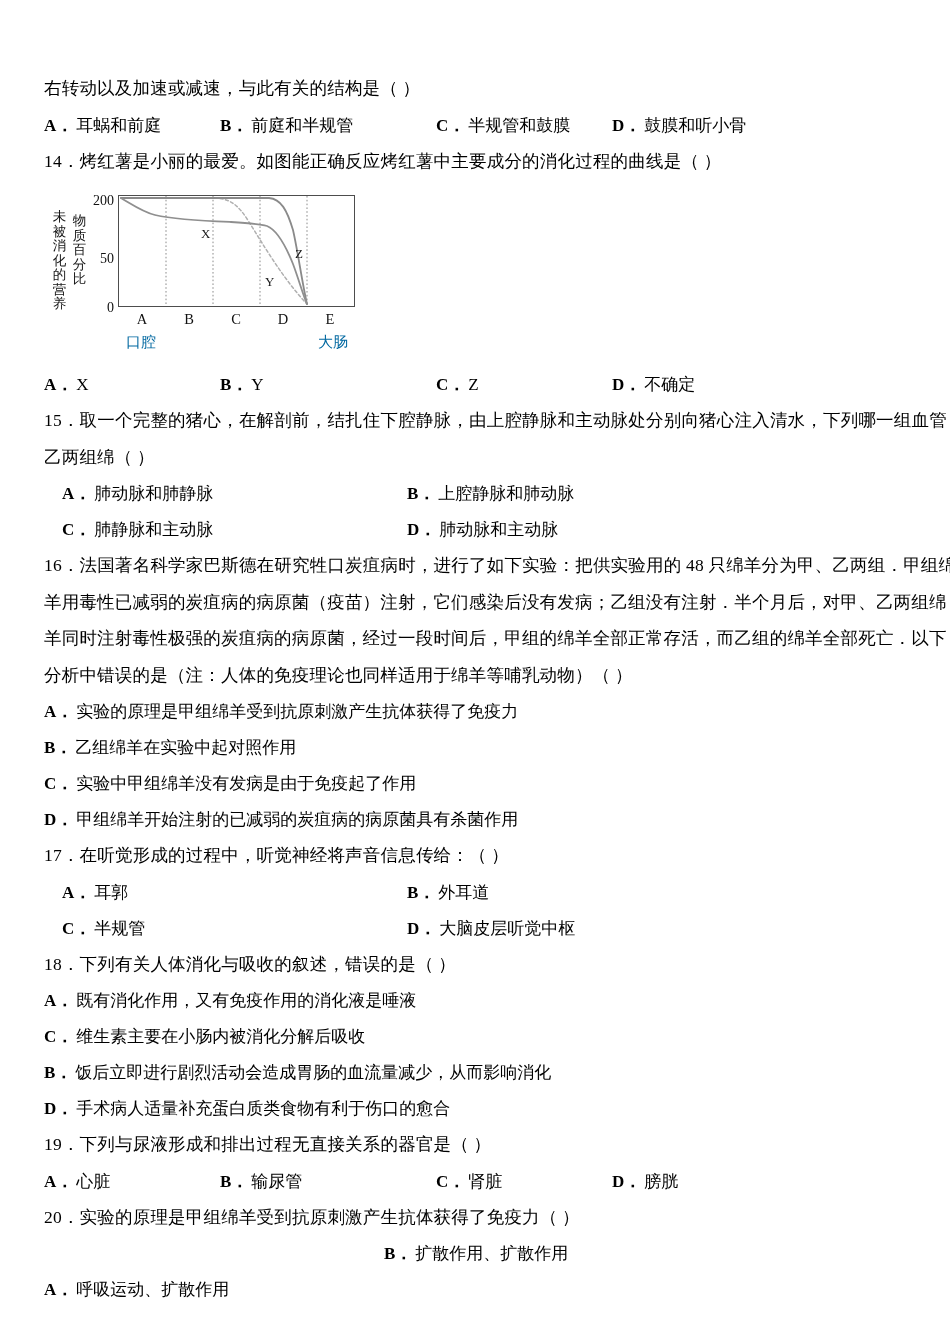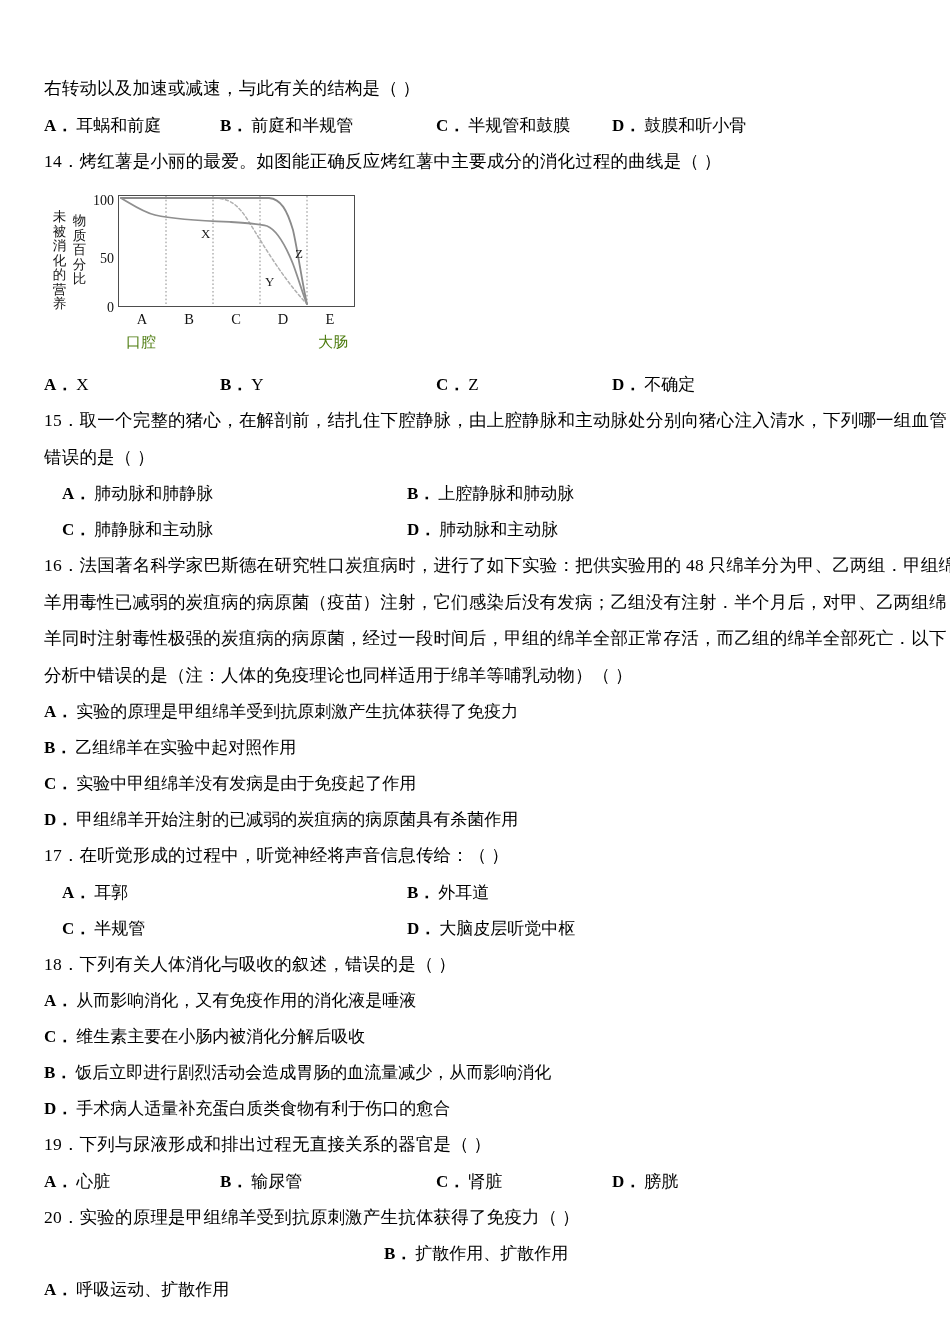--- a/index.html
+++ b/index.html
@@ -129,21 +129,21 @@
     text-align: center;
     top: 122px;
     color: #111;
   }
   .xorgan {
     position: absolute;
     font-size: 15px;
     font-family: "DejaVu Sans", sans-serif;
     top: 144px;
     white-space: nowrap;
-    color: #4d7c0f;
+    color: #0369a1;
   }
   .curve-label {
     position: absolute;
     font-size: 13px;
     font-family: "Liberation Serif", serif;
     color: #1a1a1a;
   }
 </style>
 </head>
 <body>
@@ -175,21 +175,21 @@
             <div>养</div>
           </div>
         <div class="vlabel vlabel-inner">
             <div>物</div>
             <div>质</div>
             <div>百</div>
             <div>分</div>
             <div>比</div>
           </div>
 
-        <div class="ytick ytick-100">100</div>
+        <div class="ytick ytick-100">200</div>
         <div class="ytick ytick-50">50</div>
         <div class="ytick ytick-0">0</div>
 
         <div class="plot">
           <svg width="235" height="110" viewBox="0 0 235 110" preserveAspectRatio="none">
 
             <g stroke="#8c8c8c" stroke-width="1" stroke-dasharray="1.6 2.2">
               <line x1="47" y1="0" x2="47" y2="110"></line>
               <line x1="94" y1="0" x2="94" y2="110"></line>
               <line x1="141" y1="0" x2="141" y2="110"></line>
@@ -221,21 +221,21 @@
     </div>
 
     <div class="opt-row cols4">
       <span class="opt"><span class="opt-letter">A．</span><span>X</span></span>
       <span class="opt"><span class="opt-letter">B．</span><span>Y</span></span>
       <span class="opt"><span class="opt-letter">C．</span><span>Z</span></span>
       <span class="opt"><span class="opt-letter">D．</span><span>不确定</span></span>
     </div>
 
     <div class="qline"><span class="stem-num">15．</span><span>取一个完整的猪心，在解剖前，结扎住下腔静脉，由上腔静脉和主动脉处分别向猪心注入清水，下列哪一组血管</span></div>
-    <div class="qline">错误的是（      ）</div>
+    <div class="qline">乙两组绵（      ）</div>
 
     <div class="opt-row cols2b">
       <span class="opt"><span class="opt-letter">A．</span><span>肺动脉和肺静脉</span></span>
       <span class="opt"><span class="opt-letter">B．</span><span>上腔静脉和肺动脉</span></span>
     </div>
     <div class="opt-row cols2b">
       <span class="opt"><span class="opt-letter">C．</span><span>肺静脉和主动脉</span></span>
       <span class="opt"><span class="opt-letter">D．</span><span>肺动脉和主动脉</span></span>
     </div>
 
@@ -264,21 +264,21 @@
       <span class="opt"><span class="opt-letter">B．</span><span>外耳道</span></span>
     </div>
     <div class="opt-row cols2b">
       <span class="opt"><span class="opt-letter">C．</span><span>半规管</span></span>
       <span class="opt"><span class="opt-letter">D．</span><span>大脑皮层听觉中枢</span></span>
     </div>
 
     <div class="qline"><span class="stem-num">18．</span><span>下列有关人体消化与吸收的叙述，错误的是（        ）</span></div>
 
     <div class="opt-row cols1">
-      <span class="opt"><span class="opt-letter">A．</span><span>从而影响消化，又有免疫作用的消化液是唾液</span></span>
+      <span class="opt"><span class="opt-letter">A．</span><span>既有消化作用，又有免疫作用的消化液是唾液</span></span>
     </div>
     <div class="opt-row cols1">
       <span class="opt"><span class="opt-letter">C．</span><span>维生素主要在小肠内被消化分解后吸收</span></span>
     </div>
     <div class="opt-row cols1">
       <span class="opt"><span class="opt-letter">B．</span><span>饭后立即进行剧烈活动会造成胃肠的血流量减少，从而影响消化</span></span>
     </div>
     <div class="opt-row cols1">
       <span class="opt"><span class="opt-letter">D．</span><span>手术病人适量补充蛋白质类食物有利于伤口的愈合</span></span>
     </div>

